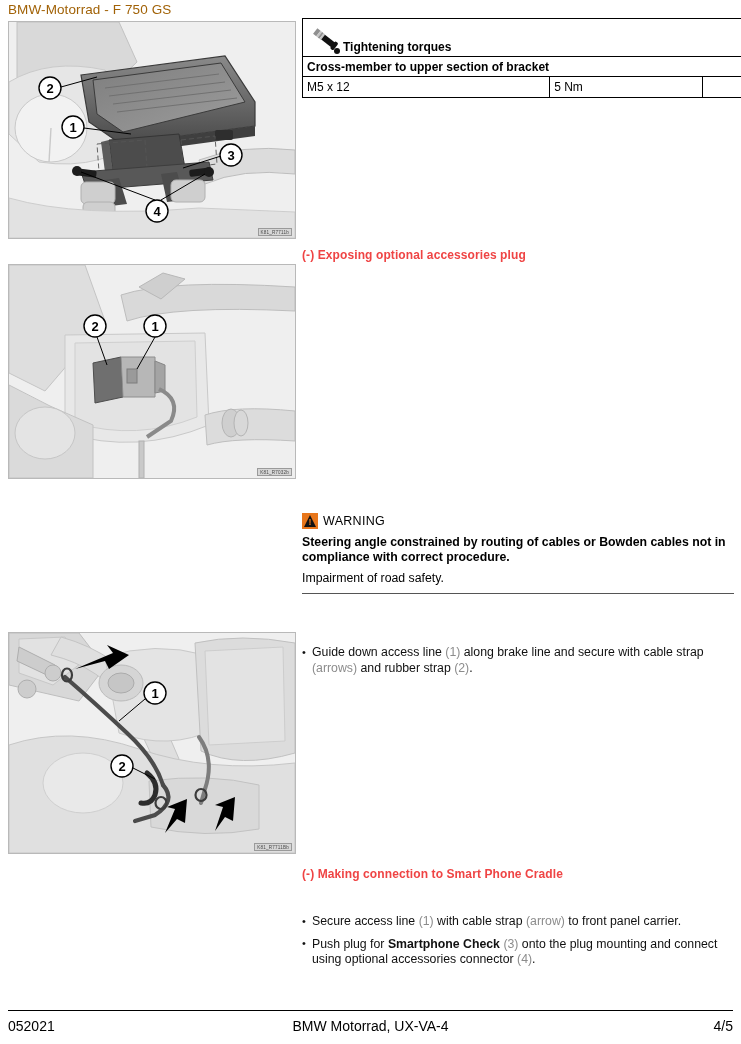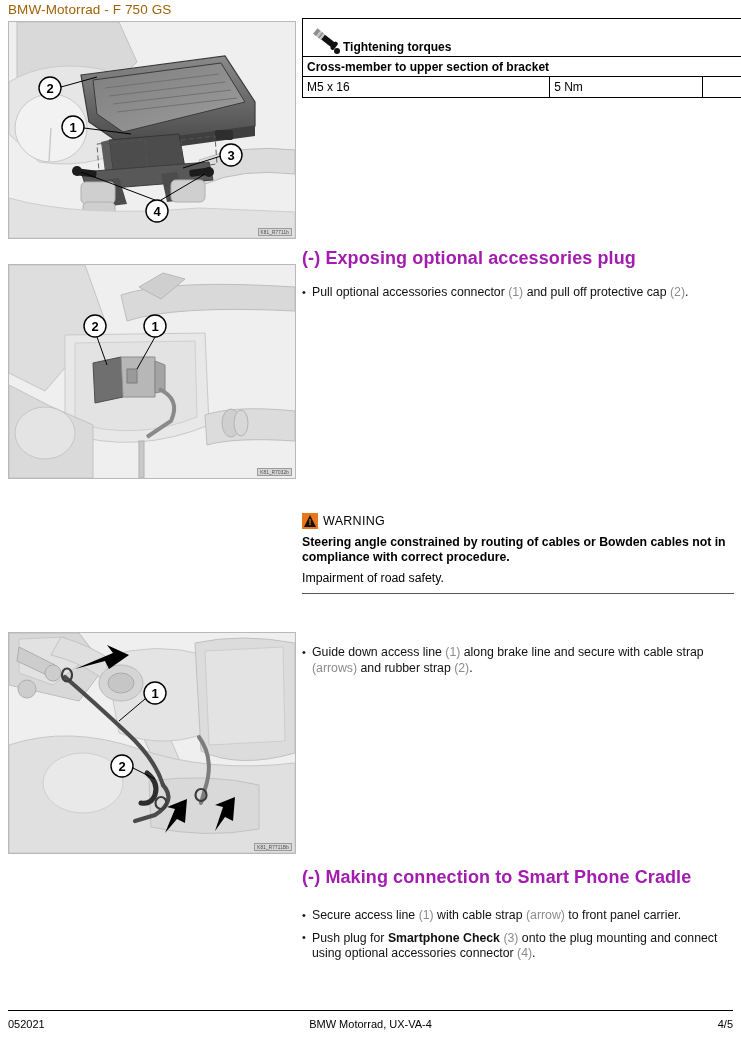--- a/index.html
+++ b/index.html
@@ -84,23 +84,23 @@
   .tt-values td { font-size: 12px; height: 21px; }
   .c-fast { width: 213px; }
   .c-val  { width: 132px; }
   .c-ext  { width: 85px; }
 
   
   .block { position: absolute; left: 302px; width: 432px; }
 
   h2.section-head {
     margin: 0;
-    font-size: 18px;
+    font-size: 12px;
     font-weight: bold;
-    color: #a21caf;
+    color: #ef4444;
     letter-spacing: 0.1px;
   }
 
   ul.bullets { list-style: none; margin: 0; padding: 0; }
   ul.bullets li {
     position: relative;
     padding-left: 10px;
     margin-bottom: 7px;
     font-size: 12.3px;
     line-height: 1.28;
@@ -152,21 +152,21 @@
   .warn-effect { font-size: 12.3px; margin: 0 0 8px 0; }
 
   hr.rule { border: 0; border-top: 1px solid #555; margin: 6px 0 0 0; }
 
   
   .footer {
     position: absolute;
     left: 8px; right: 8px; bottom: 8px;
     height: 26px;
     border-top: 1px solid #000;
-    font-size: 11px;
+    font-size: 14px;
   }
   .footer > div { position: absolute; top: 7px; }
   .f-left   { left: 0; }
   .f-center { left: 50%; transform: translateX(-50%); }
   .f-right  { right: 0; }
 </style>
 </head>
 <body>
 
 <div class="doc-title">BMW-Motorrad - F 750 GS</div>
@@ -375,32 +375,29 @@
           </g>
           <circle cx="30" cy="30" r="3" fill="#111"></circle>
         </svg>
       </span><span class="tt-title">Tightening torques</span>
     </td>
   </tr>
   <tr class="tt-section">
     <td colspan="3">Cross-member to upper section of bracket</td>
   </tr>
   <tr class="tt-values">
-    <td class="c-fast">M5 x 16</td>
+    <td class="c-fast">M5 x 12</td>
     <td class="c-val">5 Nm</td>
     <td class="c-ext"></td>
   </tr>
 </tbody>
   </table>
 
 <div class="block" style="top:248px;">
   <h2 class="section-head">(-) Exposing optional accessories plug</h2>
-  <ul class="bullets" style="margin-top:16px;">
-    <li><span>Pull optional accessories connector </span><span class="ref">(1)</span><span> and pull off protective cap </span><span class="ref">(2)</span><span>.</span></li>
-  </ul>
 </div>
 
 <div class="block" style="top:499px;">
 
   <div class="warn-row" style="margin-top:14px;">
     <span class="warn-icon">
         <span class="warn-bang">!</span>
       </span>
     <span class="warn-label">WARNING</span>
   </div>
@@ -411,21 +408,21 @@
 </div>
 
 <div class="block" style="top:645px;">
   <ul class="bullets">
     <li><span>Guide down access line </span><span class="ref">(1)</span><span> along brake line and secure with cable strap </span><span class="ref">(arrows)</span><span> and rubber strap </span><span class="ref">(2)</span><span>.</span></li>
   </ul>
 </div>
 
 <div class="block" style="top:867px;">
   <h2 class="section-head">(-) Making connection to Smart Phone Cradle</h2>
-  <ul class="bullets" style="margin-top:20px;">
+  <ul class="bullets" style="margin-top:33px;">
     <li><span>Secure access line </span><span class="ref">(1)</span><span> with cable strap </span><span class="ref">(arrow)</span><span> to front panel carrier.</span></li>
     <li><span>Push plug for </span><span class="bold-inline">Smartphone Check</span><span> </span><span class="ref">(3)</span><span> onto the plug mounting and connect using optional accessories connector </span><span class="ref">(4)</span><span>.</span></li>
   </ul>
 </div>
 
 <div class="footer">
   <div class="f-left">052021</div>
   <div class="f-center">BMW Motorrad, UX-VA-4</div>
   <div class="f-right">4/5</div>
 </div>

